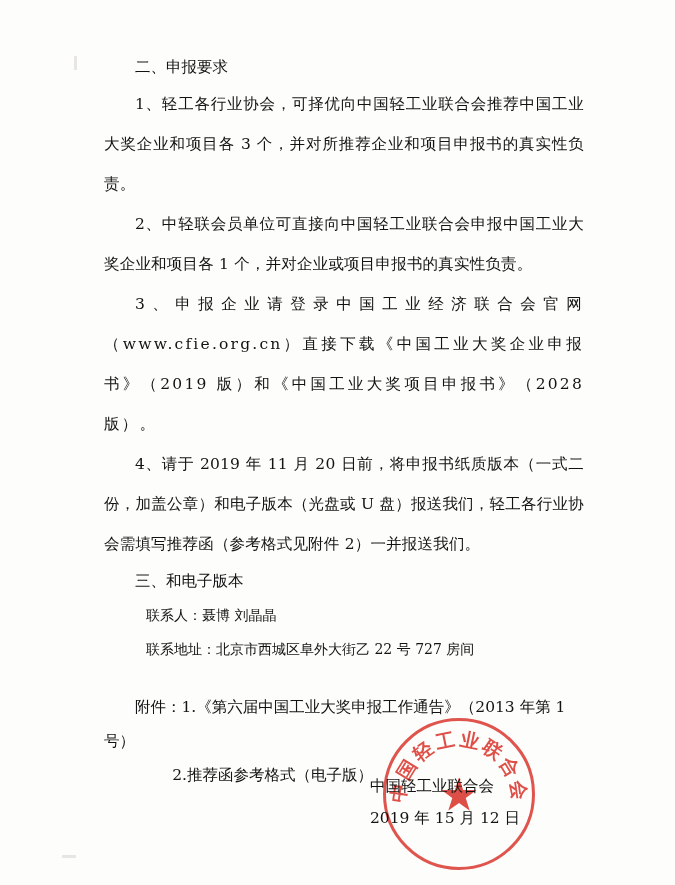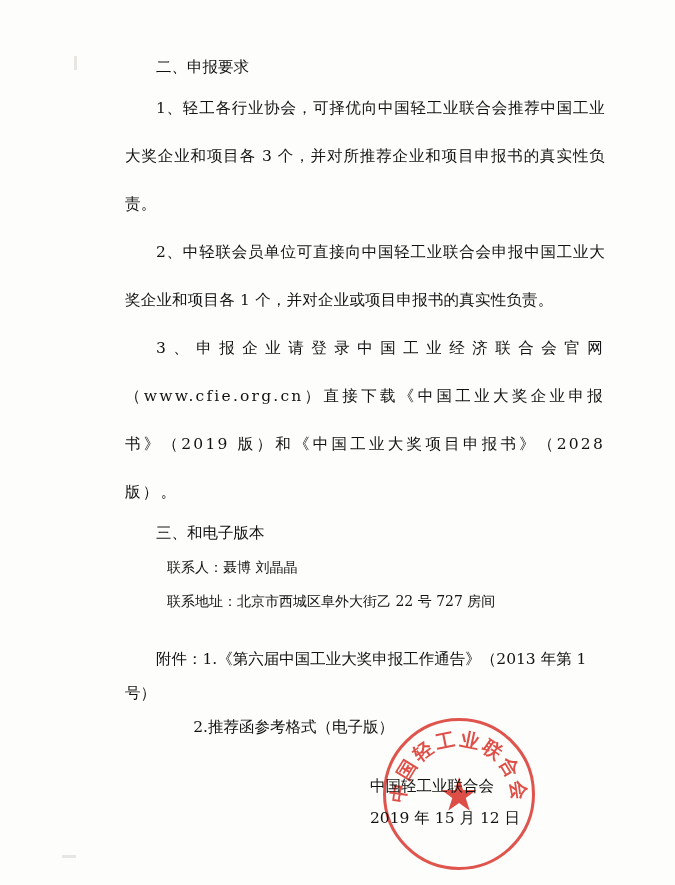--- a/index.html
+++ b/index.html
@@ -19,25 +19,24 @@
     position: relative;
     width: 675px;
     height: 885px;
     background: #fdfdfb;
   }
   .doc-body {
     position: absolute;
     left: 104px;
     top: 50px;
     width: 480px;
-    margin-left: 21px;
   }
   .para {
     font-size: 15.5px;
-    line-height: 48px;
+    line-height: 40px;
     text-align: justify;
     text-justify: inter-ideograph;
     margin: 0 0 0 0;
     letter-spacing: 0.2px;
   }
   .indent2 {
     text-indent: 2em;
   }
   .heading {
     font-size: 15.5px;
@@ -129,20 +128,21 @@
   <div class="edge-mark edge-left-top"></div>
   <div class="edge-mark edge-left-bottom"></div>
 
   <div class="doc-body">
 
     <p class="heading">二、申报要求</p>
 
     <p class="para indent2">1、轻工各行业协会，可择优向中国轻工业联合会推荐中国工业大奖企业和项目各 3 个，并对所推荐企业和项目申报书的真实性负责。</p>
     <p class="para indent2">2、中轻联会员单位可直接向中国轻工业联合会申报中国工业大奖企业和项目各 1 个，并对企业或项目申报书的真实性负责。</p>
     <p class="para indent2 spaced">3、申报企业请登录中国工业经济联合会官网（www.cfie.org.cn）直接下载《中国工业大奖企业申报书》（2019 版）和《中国工业大奖项目申报书》（2028 版）。</p>
+    <p class="para indent2">4、请于 2019 年 11 月 20 日前，将申报书纸质版本（一式二份，加盖公章）和电子版本（光盘或 U 盘）报送我们，轻工各行业协会需填写推荐函（参考格式见附件 2）一并报送我们。</p>
 
     <p class="heading">三、和电子版本</p>
 
     <p class="contact-line">联系人：聂博  刘晶晶</p>
     <p class="contact-line">联系地址：北京市西城区阜外大街乙 22 号 727 房间</p>
 
     <div class="attach-block">
       <p class="attach-line1">附件：1.《第六届中国工业大奖申报工作通告》（2013 年第 1 号）</p>
       <p class="attach-line2">2.推荐函参考格式（电子版）</p>
     </div>

